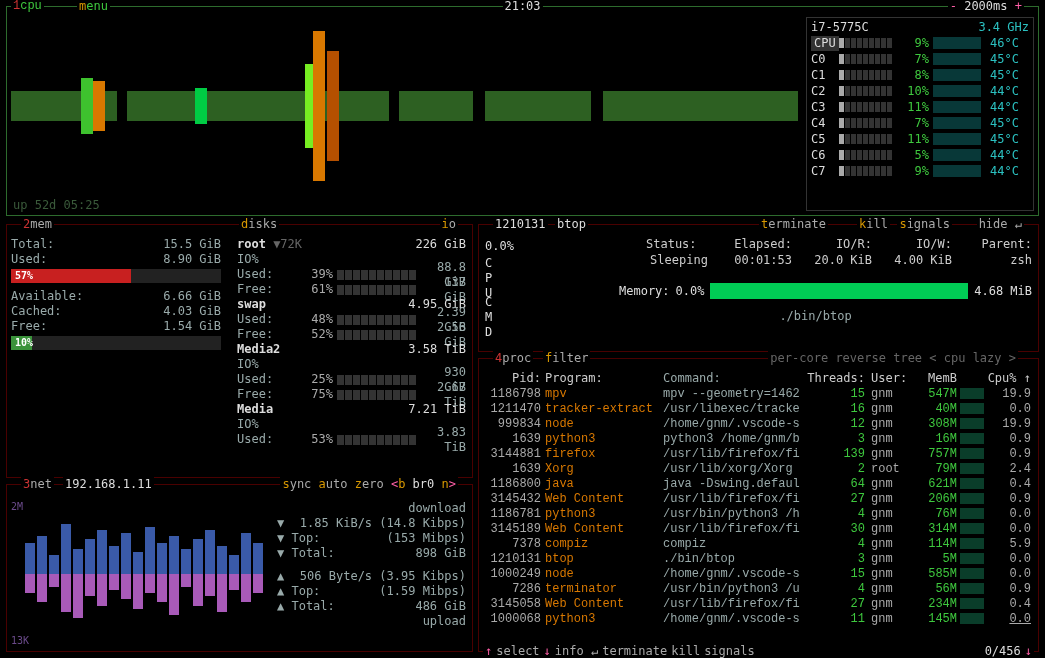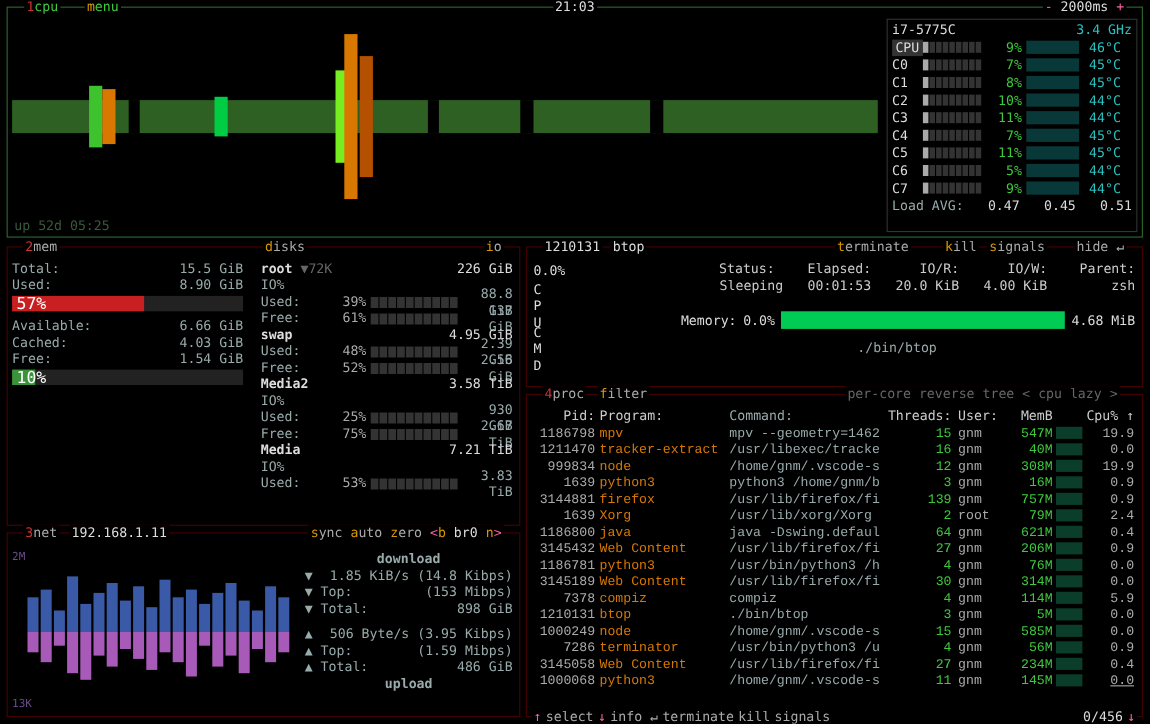--- a/index.html
+++ b/index.html
@@ -22,21 +22,21 @@
   .accent-key{color:#d89800;}
   .lbl{color:#9aa;}
   .orange{color:#d87800;}
   .cyan{color:#2bc0c0;}
   .green{color:#3ec83e;}
   .dim{color:#666;}
   .white{color:#ddd;}
   .pink{color:#ff5fa7;}
   
   #cpu{left:6px;top:6px;width:1033px;height:210px;}
-  #cpu .title-seg.c1{left:15px;} 
+  #cpu .title-seg.c1{left:4px;font-family:Liberation Mono, monospace;} 
   #cpu .title-seg.c2{left:70px;}
   #cpu .title-seg.ctime{left:50%;transform:translateX(-50%);}
   #cpu .title-seg.cupd{right:14px;}
   #cpu-graph{position:absolute;left:4px;top:10px;right:240px;bottom:20px;}
   #cpu-graph .band{position:absolute;left:0;right:0;top:50%;height:30px;transform:translateY(-50%);background:#2d6022;}
   #cpu-graph .spike{position:absolute;top:50%;width:12px;transform:translateY(-50%);}
   .spike.s1{left:70px;height:56px;background:#3ec22e;}
   .spike.s1b{left:82px;height:50px;width:10px;background:#d87800;}
   .spike.s2{left:302px;height:150px;width:14px;background:#d87800;}
   .spike.s2b{left:316px;height:110px;width:10px;background:#b55000;}
@@ -69,21 +69,21 @@
   #mem .col{position:absolute;top:12px;bottom:4px;}
   #mem .col.left{left:4px;width:210px;}
   #mem .col.right{left:230px;right:6px;}
   #mem .kv{display:flex;justify-content:space-between;color:#9aa;}
   #mem .bigbar{height:14px;background:#222;margin:2px 0 6px;position:relative;}
   #mem .bigbar .fill{position:absolute;inset:0 auto 0 0;}
   .f-red{background:#c82020;}
   .f-orange{background:#d87800;}
   .f-teal{background:#1a9898;}
   .f-green{background:#3a923a;}
-  #mem .pct{position:absolute;left:4px;top:0;color:#fff;font-size:15px;line-height:14px;}
+  #mem .pct{position:absolute;left:4px;top:0;color:#fff;font-size:10px;line-height:14px;font-weight:bold;}
   
   .dsec .dhdr{display:flex;justify-content:space-between;color:#ddd;}
   .dsec .drow{display:flex;align-items:center;height:15px;}
   .dsec .drow .dl{width:70px;color:#9aa;}
   .dsec .drow .dp{width:26px;text-align:right;margin-right:4px;}
   .dsec .drow .seg{flex:0 0 84px;display:flex;gap:1px;}
   .dsec .drow .seg i{width:7px;height:10px;background:#333;}
   .dsec .drow .dv{flex:1;text-align:right;color:#9aa;}
   .seg i.r{background:#c82020;}
   .seg i.o{background:#d87800;}
@@ -94,21 +94,21 @@
   #net .title-seg.n1{left:14px;}
   #net .title-seg.n2{left:56px;}
   #net .title-seg.n3{right:14px;}
   #net-graph{position:absolute;left:4px;top:16px;width:258px;bottom:4px;}
   #net-graph .lab{position:absolute;font-size:10px;color:#6a4a8a;}
   #net-graph .bars{position:absolute;inset:10px 0 10px 14px;display:flex;align-items:flex-end;gap:2px;}
   #net-graph .bars .nb{width:10px;position:relative;height:100%;}
   #net-graph .bars .nb .dl{position:absolute;bottom:50%;width:100%;background:#3a5aa8;}
   #net-graph .bars .nb .ul{position:absolute;top:50%;width:100%;background:#a85ab8;}
   #net-right{position:absolute;left:270px;right:6px;top:16px;bottom:4px;}
-  #net-right .secthdr{display:flex;justify-content:center;font-weight:bold;}
+  #net-right .secthdr{display:flex;justify-content:flex-end;}
   #net-right .line{display:flex;justify-content:space-between;color:#9aa;}
   
   #pdet{left:478px;top:224px;width:561px;height:128px;}
   #pdet .title-seg.p1{left:14px;}
   #pdet .title-seg.p2{left:76px;}
   #pdet .title-seg.p3{right:210px;}
   #pdet .title-seg.p4{right:148px;}
   #pdet .title-seg.p5{right:86px;}
   #pdet .title-seg.p6{right:14px;}
   #pdet .hdrs{position:absolute;right:6px;top:12px;display:flex;gap:14px;color:#ccc;}
@@ -320,26 +320,20 @@
             <i></i>
             <i></i>
             <i></i>
             <i></i>
           </span>
           <span class="pct green">9%</span>
           <span class="gbox"></span>
           <span class="temp cyan">44°C</span>
         </div>
       </div>
-    <div class="load">
-      <span>Load AVG:</span>
-      <span class="white">0.47</span>
-      <span class="white">0.45</span>
-      <span class="white">0.51</span>
-    </div>
   </div>
 </div>
 
 <div id="mem" class="panel">
   <span class="title-seg m1">
     <span class="accent-num">2</span><span>mem</span>
   </span>
   <span class="title-seg m2">
     <span class="accent-key">d</span><span>isks</span>
   </span>
@@ -687,28 +681,28 @@
   <span class="title-seg p6"><span>hide ↵</span></span>
   <div class="leftcol">
     <div class="white">0.0%</div>
     <div id="pdet-sideL" style="margin-top:2px">
         <div class="white">C</div>
         <div class="white">P</div>
         <div class="white">U</div>
       </div>
   </div>
   <div class="hdrs" id="pdet-cols">
-      <span style="width:66px;text-align:center">Status:</span>
+      <span style="width:66px;text-align:left">Status:</span>
       <span style="width:66px;text-align:right">Elapsed:</span>
       <span style="width:66px;text-align:right">IO/R:</span>
       <span style="width:66px;text-align:right">IO/W:</span>
       <span style="width:66px;text-align:right">Parent:</span>
     </div>
   <div class="vals" id="pdet-vals">
-      <span style="width:66px;text-align:right">Sleeping</span>
+      <span style="width:66px;text-align:center">Sleeping</span>
       <span style="width:66px;text-align:right">00:01:53</span>
       <span style="width:66px;text-align:right">20.0 KiB</span>
       <span style="width:66px;text-align:right">4.00 KiB</span>
       <span style="width:66px;text-align:right">zsh</span>
     </div>
   <div class="memline">
     <span class="white">Memory:</span>
     <span class="white">0.0%</span>
     <div class="mbar"></div>
     <span class="white">4.68 MiB</span>

